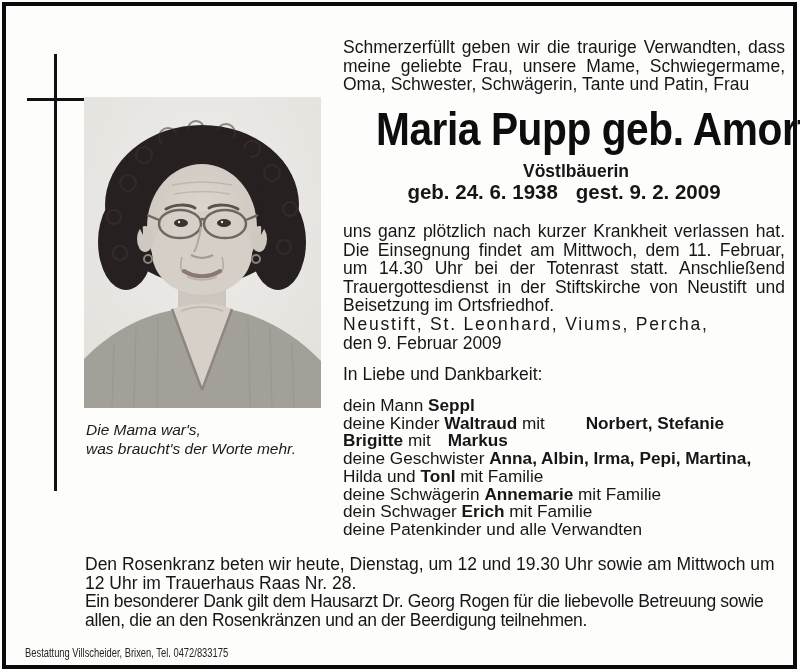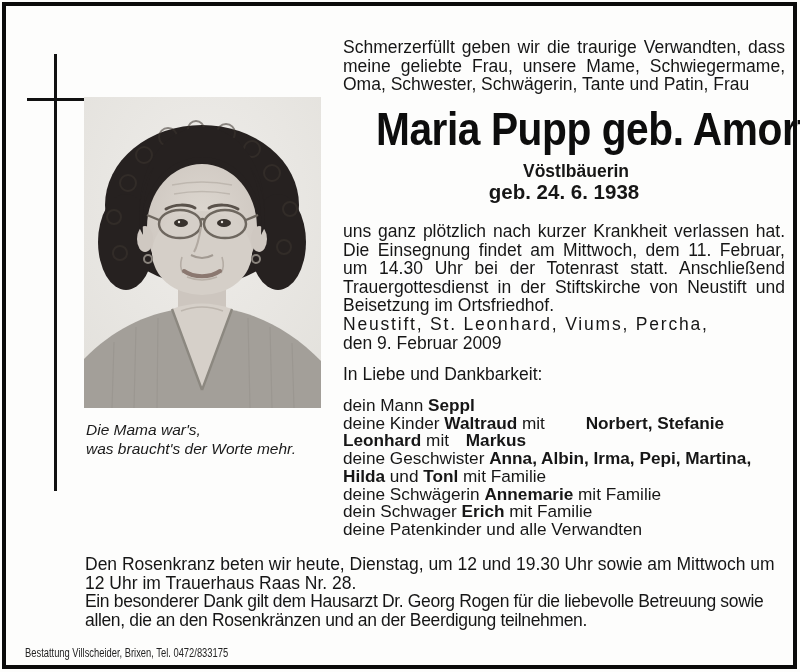--- a/index.html
+++ b/index.html
@@ -218,37 +218,38 @@
     <p class="intro">Schmerzerfüllt geben wir die traurige Verwandten, dass meine geliebte Frau, unsere Mame, Schwiegermame, Oma, Schwester, Schwägerin, Tante und Patin, Frau</p>
 
     <div class="name-wrap">
       <div class="name">Maria Pupp geb. Amort</div>
     </div>
 
     <div class="subtitle">Vöstlbäuerin</div>
 
     <div class="dates">
       <span>geb. 24. 6. 1938</span>
+      <span>gest. 9. 2. 2009</span>
     </div>
 
     <p class="bodytext">uns ganz plötzlich nach kurzer Krankheit verlassen hat. Die Einsegnung findet am Mittwoch, dem 11. Februar, um 14.30 Uhr bei der Totenrast statt. Anschließend Trauergottesdienst in der Stiftskirche von Neustift und Beisetzung im Ortsfriedhof.</p>
 
     <div class="places-block">
       <div class="places-line">Neustift, St. Leonhard, Viums, Percha,</div>
       <div>den 9. Februar 2009</div>
     </div>
 
     <div class="closing">In Liebe und Dankbarkeit:</div>
 
     <div class="family">
         <div class="fam-line"><span>dein Mann </span><span style="font-weight: bold;">Seppl</span></div>
         <div class="fam-line"><span>deine Kinder </span><span style="font-weight: bold;">Waltraud</span><span> mit </span><span style="font-weight: bold; padding-left: 36px;">Norbert, Stefanie</span></div>
-        <div class="fam-line"><span style="font-weight: bold;">Leonhard</span><span> mit </span><span style="font-weight: bold; padding-left: 12px;">Markus</span></div>
+        <div class="fam-line"><span style="font-weight: bold;">Brigitte</span><span> mit </span><span style="font-weight: bold; padding-left: 12px;">Markus</span></div>
         <div class="fam-line"><span>deine Geschwister </span><span style="font-weight: bold;">Anna, Albin, Irma, Pepi, Martina,</span></div>
-        <div class="fam-line"><span style="font-weight: bold;">Hilda</span><span> und </span><span style="font-weight: bold;">Tonl</span><span> mit Familie</span></div>
+        <div class="fam-line"><span style="font-weight: normal;">Hilda</span><span> und </span><span style="font-weight: bold;">Tonl</span><span> mit Familie</span></div>
         <div class="fam-line"><span>deine Schwägerin </span><span style="font-weight: bold;">Annemarie</span><span> mit Familie</span></div>
         <div class="fam-line"><span>dein Schwager </span><span style="font-weight: bold;">Erich</span><span> mit Familie</span></div>
         <div class="fam-line"><span>deine Patenkinder und alle Verwandten</span></div>
       </div>
   </div>
 
   <div class="bottom">
     <p class="rosary">Den Rosenkranz beten wir heute, Dienstag, um 12 und 19.30 Uhr sowie am Mittwoch um 12 Uhr im Trauerhaus Raas Nr. 28.</p>
     <p class="thanks">Ein besonderer Dank gilt dem Hausarzt Dr. Georg Rogen für die liebevolle Betreuung sowie allen, die an den Rosenkränzen und an der Beerdigung teilnehmen.</p>
   </div>

